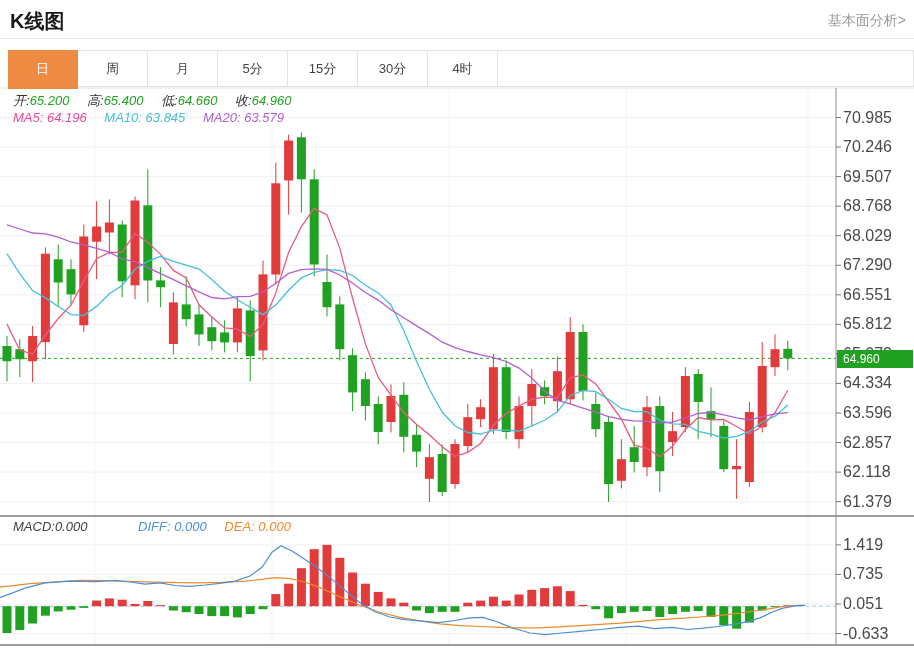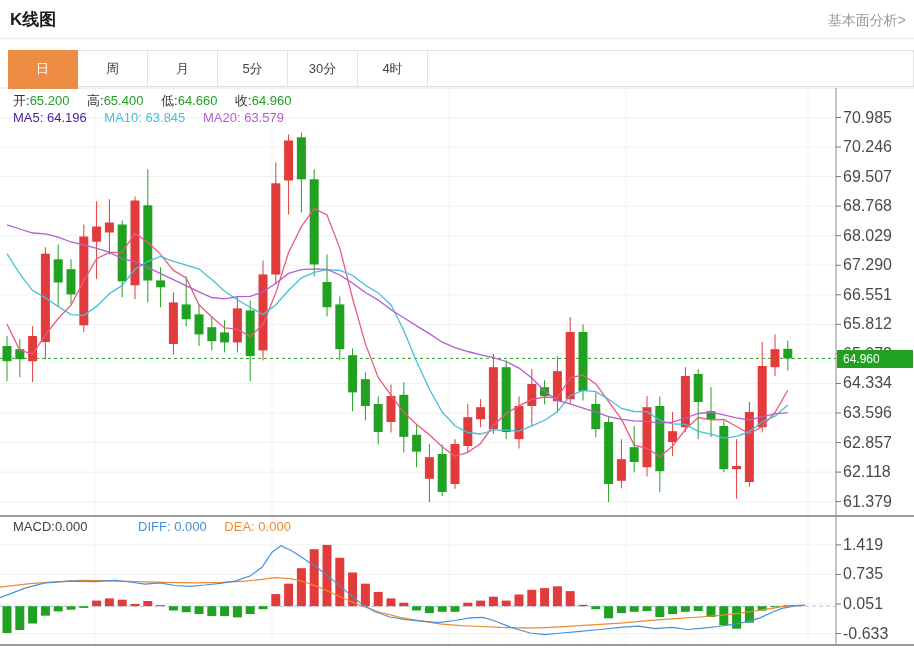--- a/index.html
+++ b/index.html
@@ -1,31 +1,31 @@
 <!DOCTYPE html>
 <html><head>
 <meta charset="utf-8">
 <style>
   html,body{margin:0;padding:0;background:#fff;}
   body{width:914px;height:648px;position:relative;overflow:hidden;
        font-family:"Liberation Sans","DejaVu Sans",sans-serif;}
-  .header-title{position:absolute;left:10px;top:8px;font-size:17px;font-weight:bold;color:#1a1a1a;}
+  .header-title{position:absolute;left:10px;top:8px;font-size:20px;font-weight:bold;color:#1a1a1a;}
   .header-link{position:absolute;right:8px;top:12px;font-size:14px;color:#999;cursor:pointer;text-decoration:none;}
   .header-sep{position:absolute;left:0;top:38px;width:914px;height:1px;background:#e9e9e9;}
   .tabbar{position:absolute;left:8px;right:0;top:50px;height:37px;border:1px solid #e2e2e2;
           display:flex;box-sizing:border-box;background:#fff;}
   .tab{width:70px;line-height:35px;text-align:center;font-size:13px;color:#444;
        border-right:1px solid #e2e2e2;cursor:pointer;box-sizing:border-box;}
   .tab.active{background:#ec8b41;border-color:#ec8b41;color:#fff;line-height:37px;margin:-1px 0 -1px -1px;height:39px;}
   #chart-svg{position:absolute;left:0;top:0;}
   .info-row{position:absolute;left:13px;font-size:13px;white-space:nowrap;}
-  .pair{margin-right:14px;}
+  .pair{margin-right:14px;font-style:italic;}
   .lab{color:#333;}
   .g{color:#21a121;}
-  .ma5{color:#4c1d95;} .ma10{color:#45c0d6;} .ma20{color:#b25fd0;}
+  .ma5{color:#ec4899;} .ma10{color:#45c0d6;} .ma20{color:#b25fd0;}
   .mmacd{color:#404040;} .mdiff{color:#4a90d9;margin-left:33px;} .mdea{color:#ef8a2e;text-align:right;}
   .axis-label{position:absolute;left:843px;font-size:16px;color:#4a4a4a;line-height:14px;}
   .price-box{position:absolute;left:837px;top:350px;width:76px;height:18px;background:#21a121;
              color:#fff;font-size:12px;line-height:18px;padding-left:6px;box-sizing:border-box;}
 </style>
 </head>
 <body>
 
 <svg id="chart-svg" width="914" height="648">
     <line x1="0" y1="117.5" x2="836" y2="117.5" stroke="#f0f0f0" stroke-width="1"></line>
@@ -270,20 +270,21 @@
 
 <div class="header-title">K线图</div>
 <a class="header-link">基本面分析&gt;</a>
 <div class="header-sep"></div>
 
 <div class="tabbar">
   <div class="tab active">日</div>
   <div class="tab">周</div>
   <div class="tab">月</div>
   <div class="tab">5分</div>
+  <div class="tab">15分</div>
   <div class="tab">30分</div>
   <div class="tab">4时</div>
 </div>
 
 <div class="info-row" style="top:92px">
   <span class="pair"><span class="lab">开:</span><span class="g">65.200</span></span>
   <span class="pair"><span class="lab">高:</span><span class="g">65.400</span></span>
   <span class="pair"><span class="lab">低:</span><span class="g">64.660</span></span>
   <span class="pair"><span class="lab">收:</span><span class="g">64.960</span></span>
 </div>

